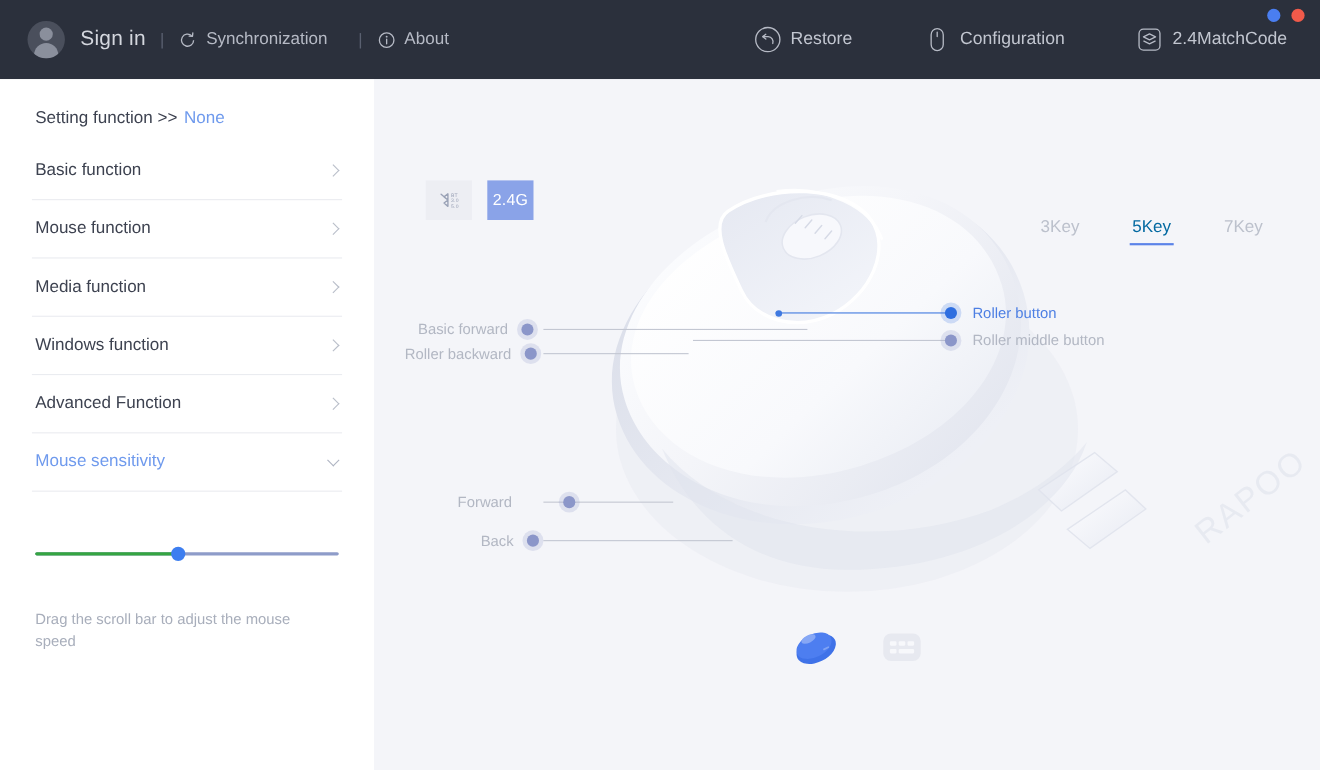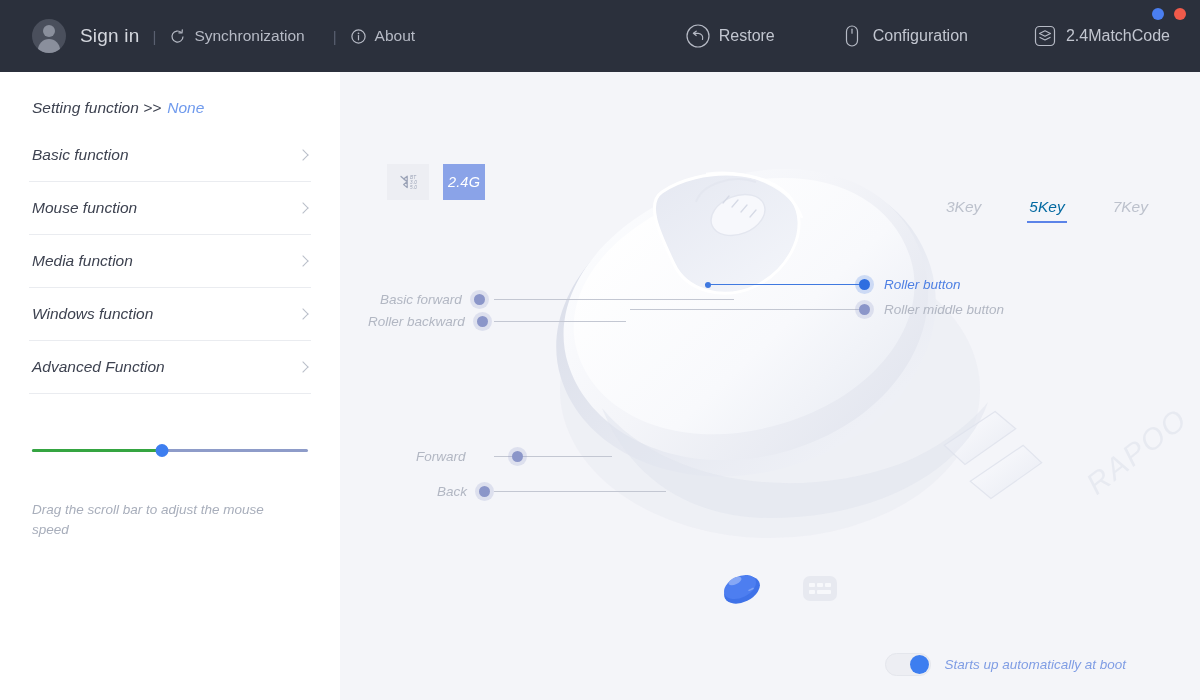--- a/index.html
+++ b/index.html
@@ -21,21 +21,21 @@
     flex: 0 0 72px;
   }
   .win-ctrls {
     position: absolute; top: 8px; right: 14px;
     display: flex; gap: 10px; align-items: center;
   }
   .win-dot { width: 12px; height: 12px; border-radius: 50%; }
   .win-dot.min { background: #4a7ef0; }
   .win-dot.close { background: #f05a4a; }
 
-  .hdr-left { display: flex; align-items: center; padding-left: 32px; gap: 0; text-align: right; }
+  .hdr-left { display: flex; align-items: center; padding-left: 25px; gap: 0; text-align: right; }
   .avatar {
     width: 34px; height: 34px; border-radius: 50%;
     background: #4a4f5c; position: relative; overflow: hidden; flex: 0 0 34px;
   }
   .avatar::before {
     content: ""; position: absolute; left: 50%; top: 6px;
     width: 12px; height: 12px; border-radius: 50%;
     background: #8a8f9c; transform: translateX(-50%);
   }
   .avatar::after {
@@ -55,21 +55,21 @@
   .hdr-item .ic { display: flex; align-items: center; }
   .hdr-right {
     display: flex; align-items: center; gap: 0; margin-left: auto;
     padding-right: 30px;
   }
   .hdr-right .hdr-item { font-size: 16px; color: #c2c6d0; }
   .hdr-right .gapper { width: 64px; }
   .hdr-right .ic svg { display: block; }
 
   
-  .body { display: flex; flex: 1 1 auto; min-height: 0; font-style: italic; }
+  .body { display: flex; flex: 1 1 auto; min-height: 0; }
 
   
   .sidebar {
     width: 340px; flex: 0 0 340px; background: #ffffff;
     padding: 0 29px; position: relative;
   }
   .setting-line {
     font-size: 15.5px; color: #3d4250; padding: 27px 3px 0 3px;
     white-space: nowrap;
   }
@@ -311,20 +311,24 @@
         <div class="nav-item">
           <span class="lbl">Windows function</span>
           <span class="chev"></span>
         </div>
 
         <div class="nav-item">
           <span class="lbl">Advanced Function</span>
           <span class="chev"></span>
         </div>
 
+        <div class="nav-item active">
+          <span class="lbl">Mouse sensitivity</span>
+          <span class="chev down"></span>
+        </div>
       </div>
 
       <div class="slider-wrap">
         <div class="slider">
           <div class="track"></div>
           <div class="track-fill" id="sliderFill" style="width: 47%;"></div>
           <div class="thumb" id="sliderThumb" style="left: 47%;"></div>
         </div>
       </div>
 
@@ -471,22 +475,16 @@
               <rect x="9" y="13" width="6" height="4" rx="1"></rect>
               <rect x="17" y="13" width="6" height="4" rx="1"></rect>
               <rect x="25" y="13" width="6" height="4" rx="1"></rect>
               <rect x="9" y="20" width="6" height="4" rx="1"></rect>
               <rect x="17" y="20" width="14" height="4" rx="1"></rect>
             </g>
           </svg>
         </div>
       </div>
 
-      <div class="boot-row">
-        <div class="switch">
-          <div class="knob"></div>
-        </div>
-        <span class="boot-label">Starts up automatically at boot</span>
-      </div>
 
     </div>
   </div>
 </div>
 
 </body></html>

